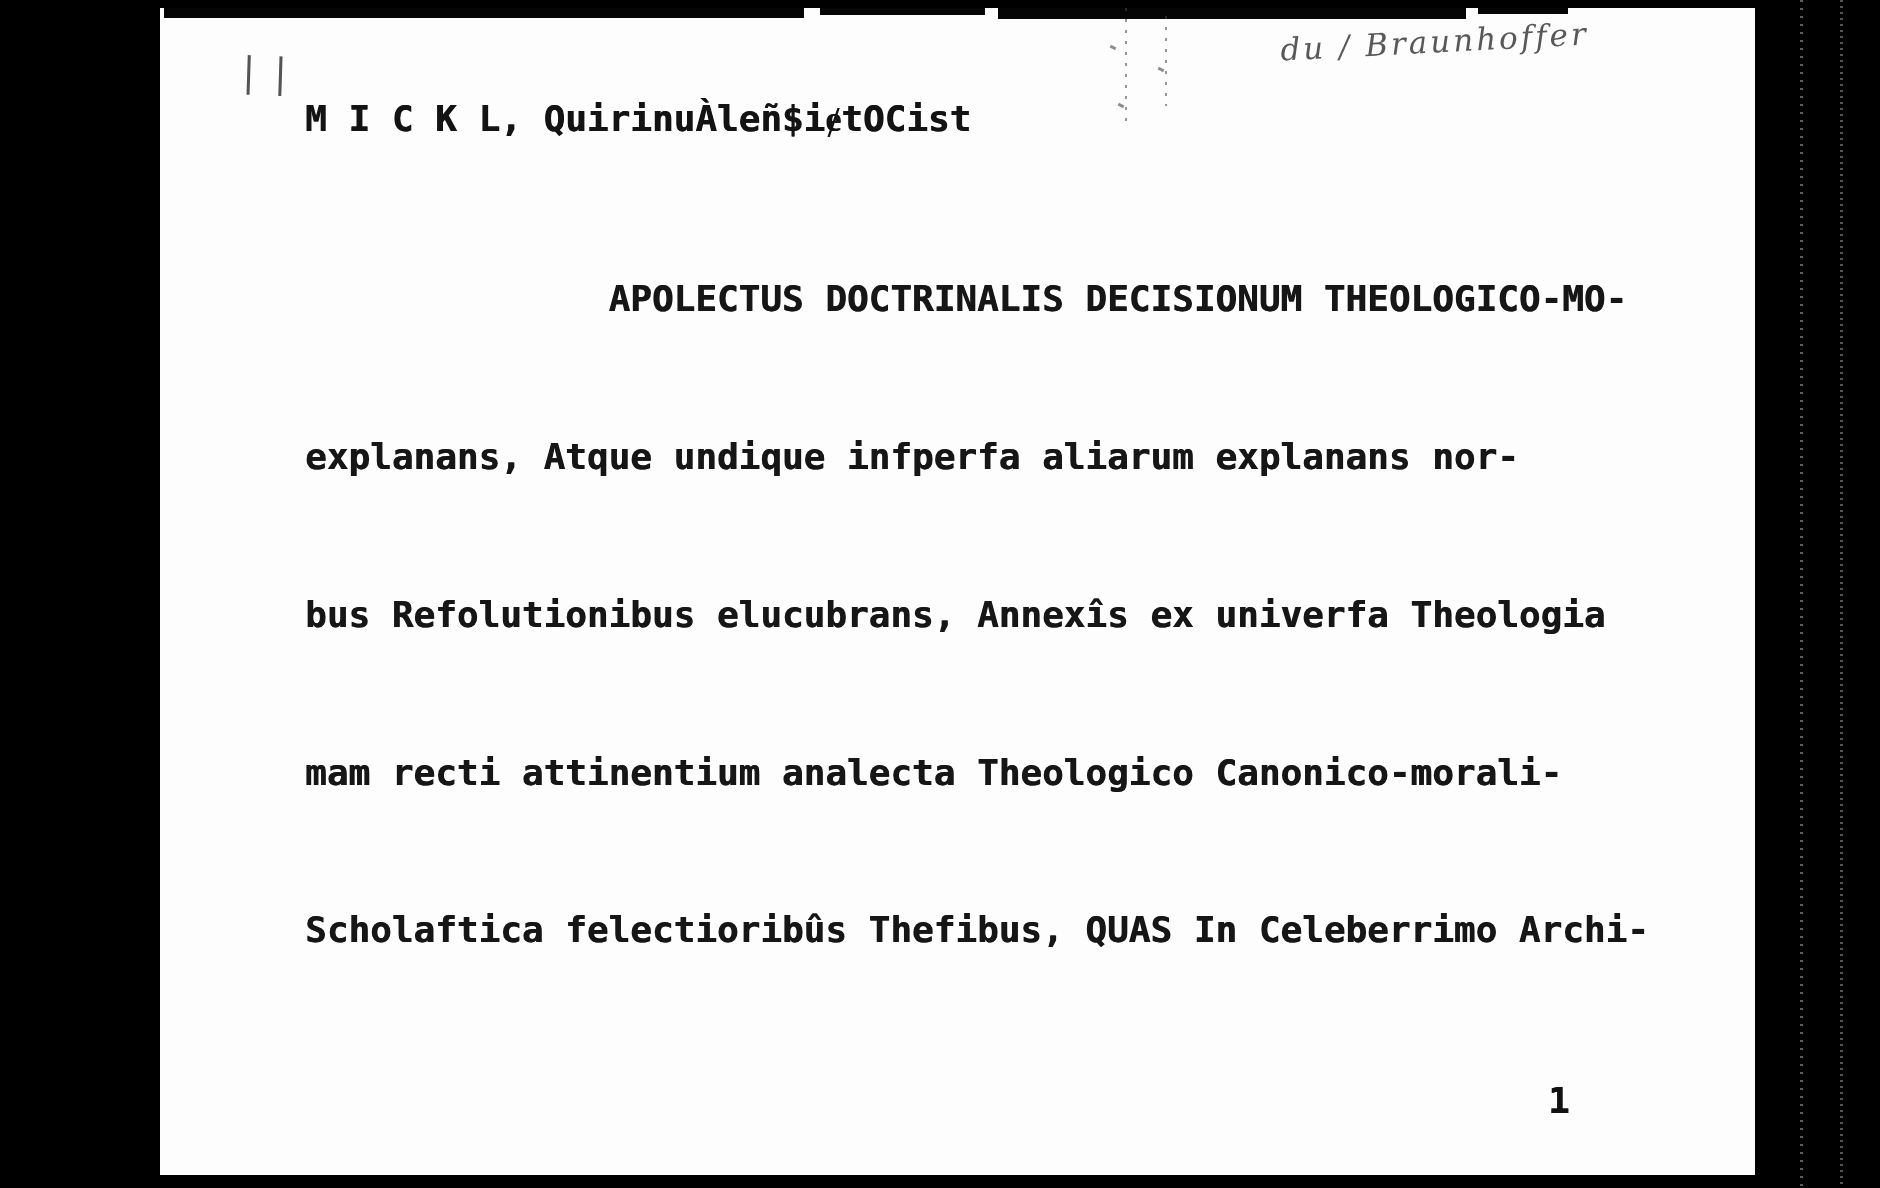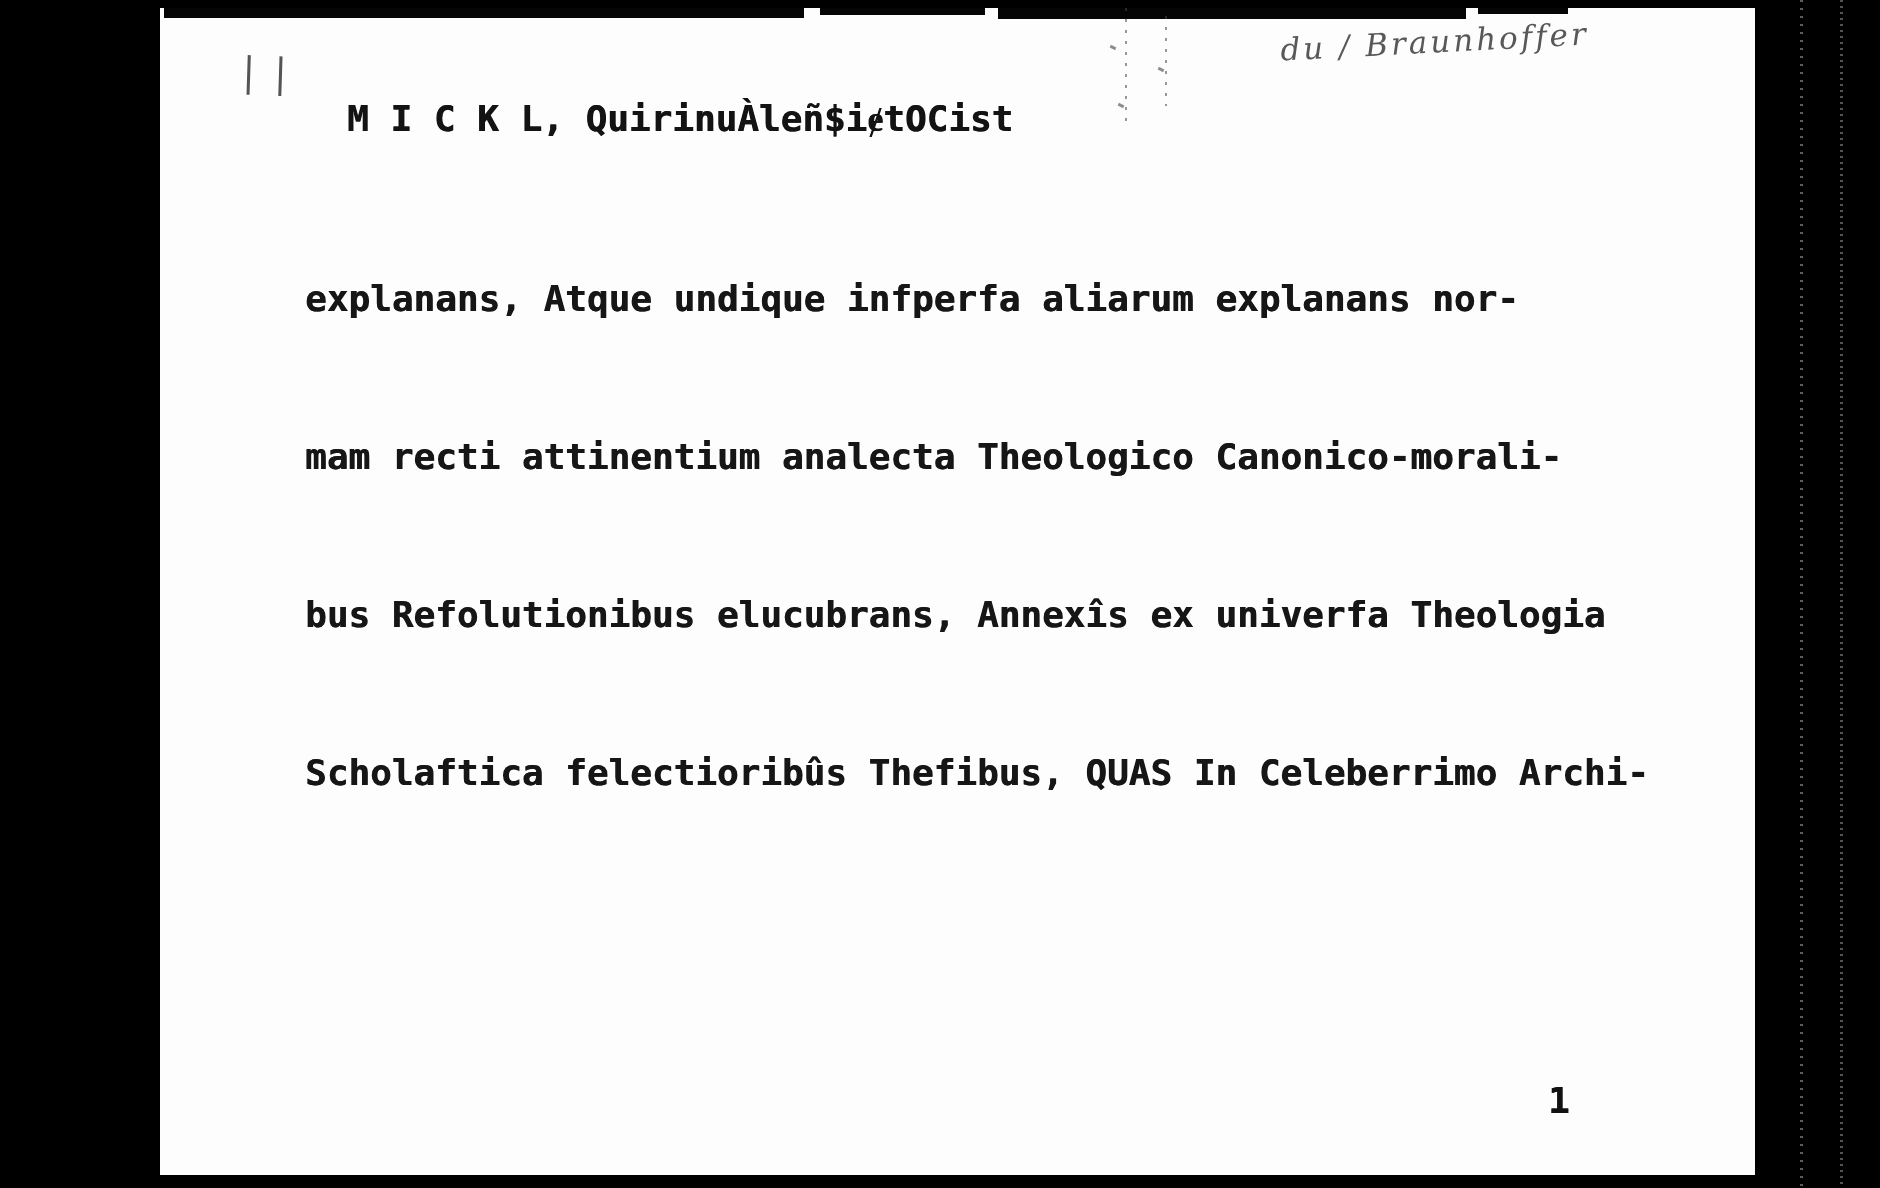--- a/index.html
+++ b/index.html
@@ -39,21 +39,20 @@
     font-family:"DejaVu Serif",serif;font-style:italic;
     font-size:31px;color:#3c3c3c;letter-spacing:3px;
     transform:rotate(-3deg);white-space:nowrap;opacity:.85;
   }
 
   .heading{
     position:absolute;left:145px;top:90px;
     font-size:36px;font-weight:bold;color:#131313;
     white-space:pre;
     text-shadow:0.6px 0 0 #131313;
-    margin-left:42px;
   }
 
   .body-text{
     position:absolute;left:145px;top:160px;width:1420px;
     font-size:36px;font-weight:bold;color:#161616;
     line-height:52.6px;white-space:pre;
     text-shadow:0.6px 0 0 #161616;
   }
   .line{height:52.6px;}
 
@@ -89,23 +88,24 @@
     <div class="tick" style="left:958px;top:96px;"></div>
   </div>
 
   <div class="margin-mark">||</div>
 
   <div class="handwriting">du / Braunhoffer</div>
 
   <div class="heading">M I C K L, QuirinuÀleñ$iɇtOCist</div>
 
   <div class="body-text">
+    <div class="line">              APOLECTUS DOCTRINALIS DECISIONUM THEOLOGICO-MO-</div>
     <div class="line">explanans, Atque undique infperfa aliarum explanans nor-</div>
+    <div class="line">bus Refolutionibus elucubrans, Annexîs ex univerfa Theologia</div>
     <div class="line">mam recti attinentium analecta Theologico Canonico-morali-</div>
-    <div class="line">bus Refolutionibus elucubrans, Annexîs ex univerfa Theologia</div>
     <div class="line">Scholaftica felectioribûs Thefibus, QUAS In Celeberrimo Archi-</div>
     
     
     
     
     
     
     
     
     

